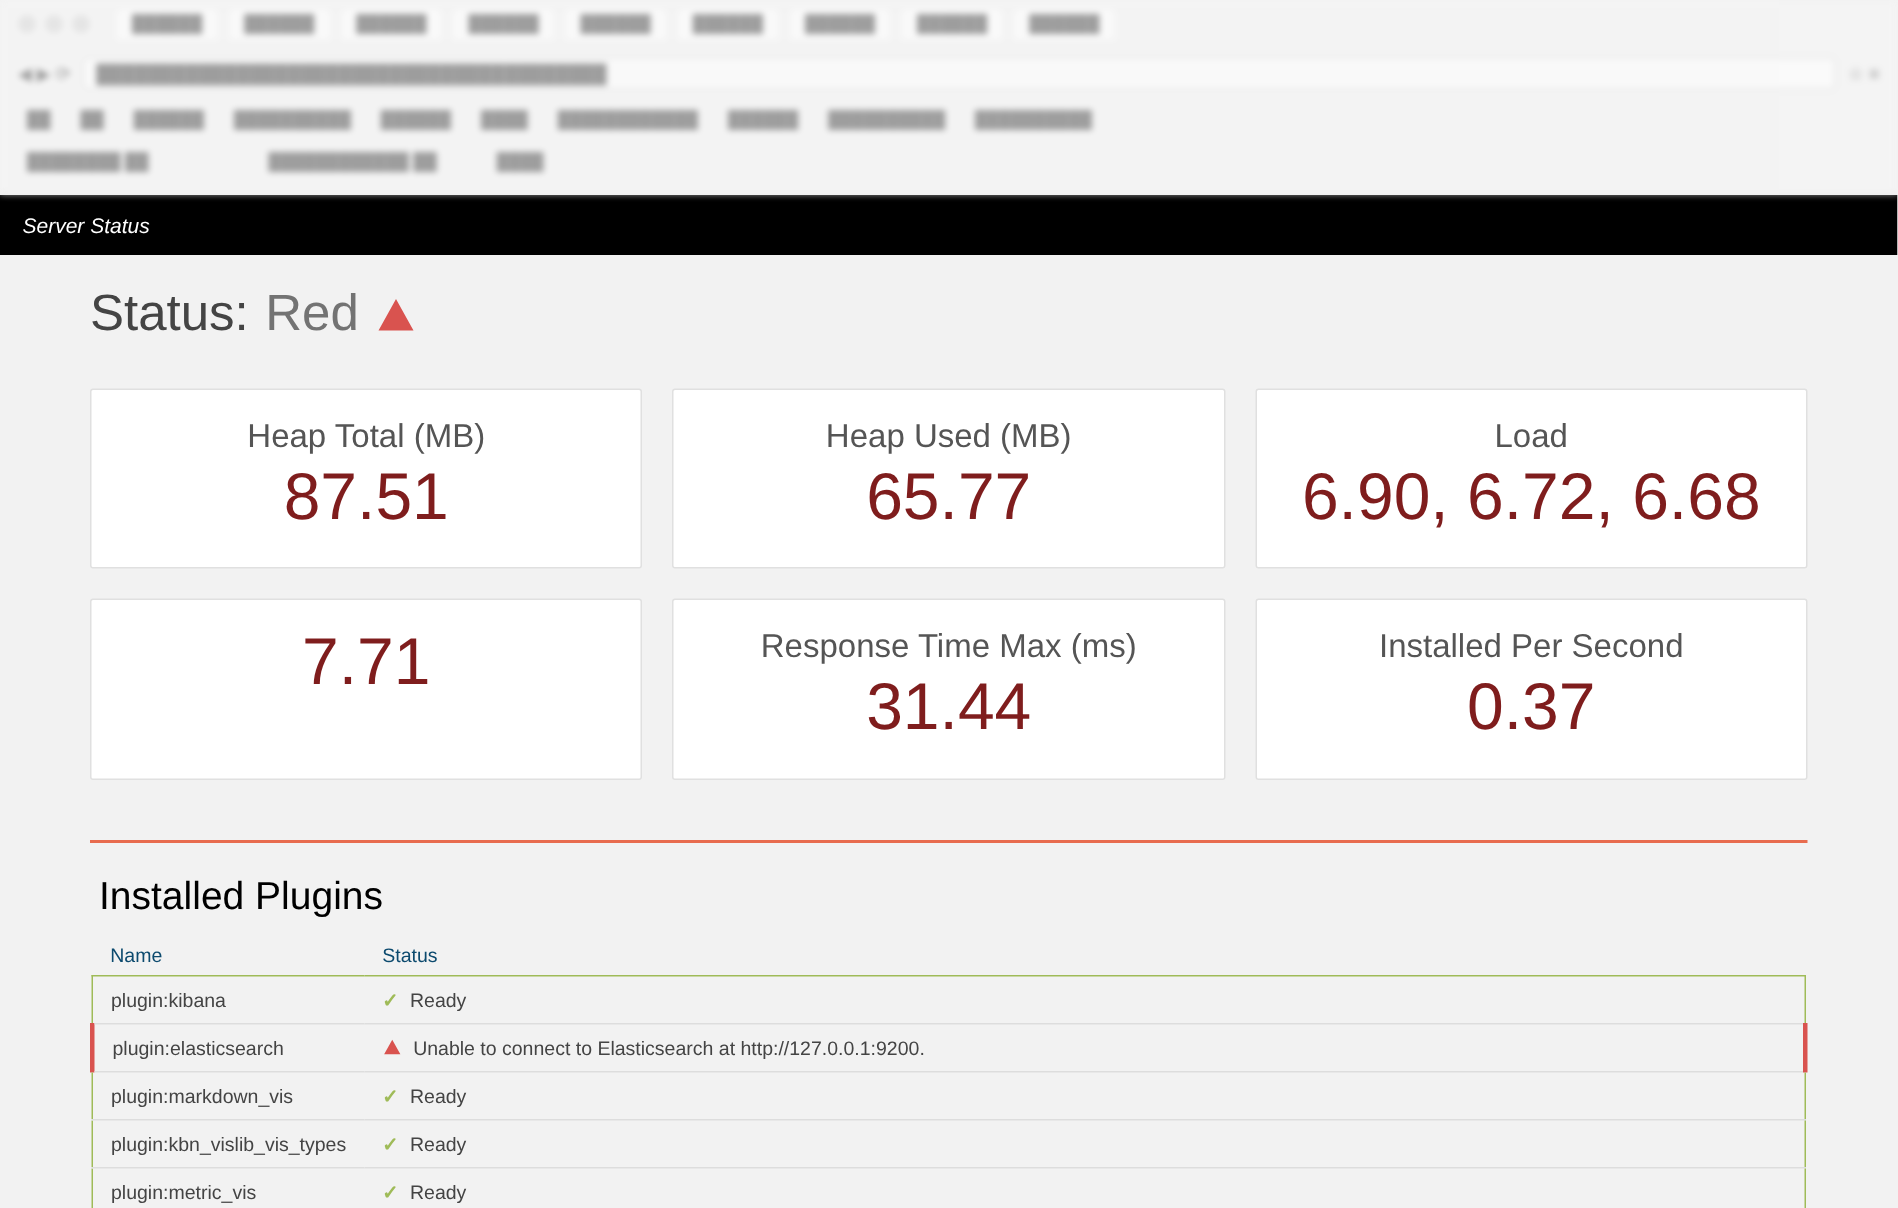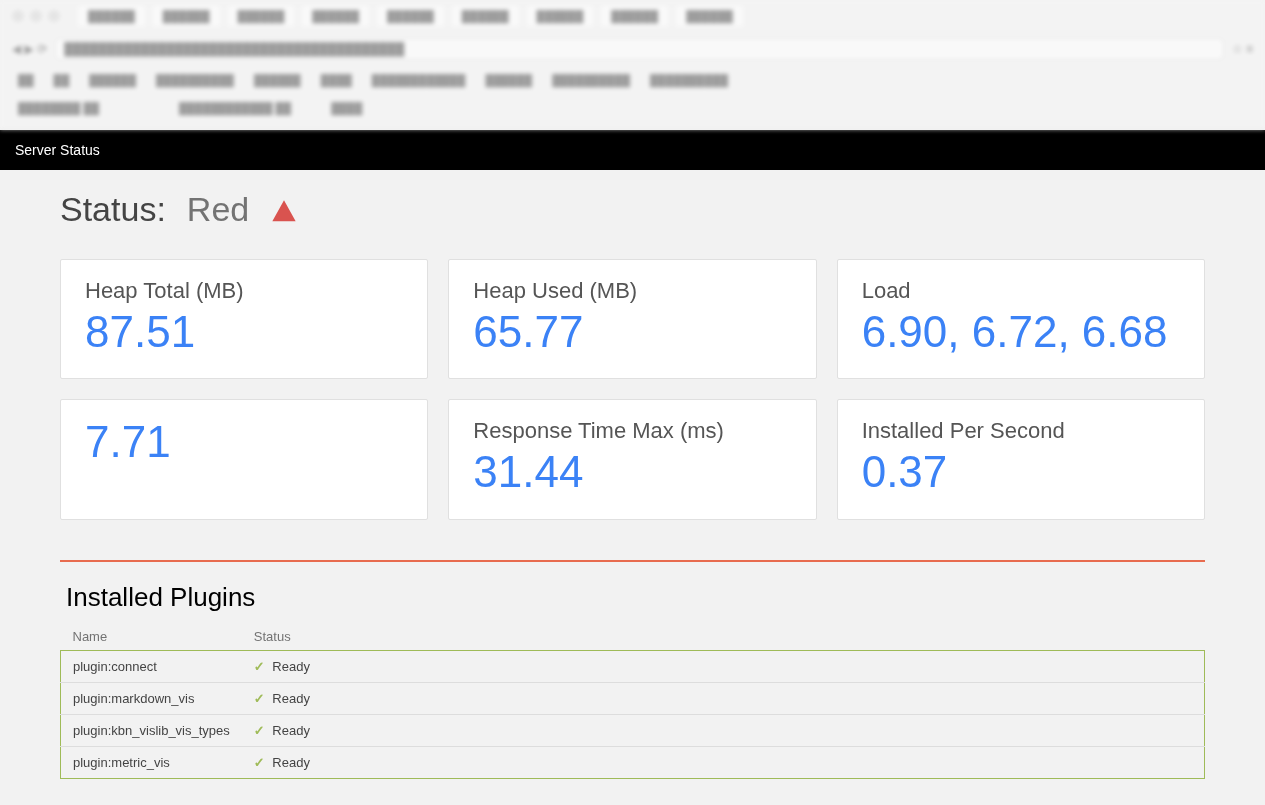--- a/index.html
+++ b/index.html
@@ -8,43 +8,43 @@
     
     .browser-chrome { background: #f5f5f5; border-bottom: 1px solid #ddd; filter: blur(2px); opacity: 0.6; height: 130px; }
     .browser-row { display: flex; align-items: center; padding: 6px 12px; gap: 8px; font-size: 12px; color: #666; }
     .traffic-lights { display: flex; gap: 6px; margin-right: 10px; }
     .traffic-light { width: 12px; height: 12px; border-radius: 50%; background: #ddd; }
     .tab { background: #fff; border-radius: 4px 4px 0 0; padding: 4px 10px; font-size: 11px; white-space: nowrap; }
     .addr-bar { flex: 1; background: #fff; border: 1px solid #ddd; border-radius: 4px; padding: 3px 8px; font-size: 12px; }
     .bookmark { font-size: 11px; padding: 2px 6px; }
     
     
-    .top-bar { background: #000; color: #fff; padding: 12px 15px; font-size: 14px; }
+    .top-bar { background: #000; color: #fff; padding: 12px 15px; font-size: 14px; font-style: italic; }
     
     
     .content { padding: 20px 60px 0 60px; }
     
-    .status-heading { font-size: 34px; font-weight: 300; color: #444; margin-bottom: 30px; display: flex; align-items: flex-start; gap: 21px; }
+    .status-heading { font-size: 34px; font-weight: 300; color: #444; margin-bottom: 30px; display: flex; align-items: flex-start; gap: 11px; }
     .status-heading .status-value { color: #737373; }
     .status-heading .warning-icon { color: #d9534f; }
     
     
     .metrics { display: grid; grid-template-columns: repeat(3, 1fr); gap: 20px; margin-bottom: 40px; }
-    .metric-card { background: #fff; border: 1px solid #e0e0e0; border-radius: 2px; padding: 18px 24px 22px 24px; text-align: left; }
+    .metric-card { background: #fff; border: 1px solid #e0e0e0; border-radius: 2px; padding: 18px 24px 22px 24px; text-align: center; }
     .metric-label { font-size: 22px; font-weight: 300; color: #555; margin-bottom: 4px; }
-    .metric-value { font-size: 44px; font-weight: 300; color: #3b82f6; line-height: 1.1; }
+    .metric-value { font-size: 44px; font-weight: 300; color: #7f1d1d; line-height: 1.1; }
     
     
     .divider { height: 2px; background: #e86c4f; margin-bottom: 20px; }
     
     
     .plugins-heading { font-size: 26px; font-weight: 400; color: #000000; margin-bottom: 10px; padding-left: 6px; }
     
     .plugins-table { width: 100%; border-collapse: collapse; }
-    .plugins-table th { text-align: left; font-weight: 400; font-size: 13px; color: #737373; padding: 6px 12px; }
+    .plugins-table th { text-align: left; font-weight: 400; font-size: 13px; color: #0c4a6e; padding: 6px 12px; }
     .plugins-table tbody { border: 1px solid #9fbb58; }
     .plugins-table tbody tr { border-top: 1px solid #ddd; }
     .plugins-table tbody tr:first-child { border-top: none; }
     .plugins-table td { padding: 8px 12px; font-size: 13px; color: #444; vertical-align: middle; }
     .plugins-table td.name-col { width: 180px; }
     .row-error { border-left: 3px solid #d9534f !important; border-right: 3px solid #d9534f !important; }
     
     .status-icon-ok { color: #9fbb58; display: inline-block; margin-right: 4px; font-weight: bold; }
     .status-icon-err { color: #d9534f; display: inline-block; margin-right: 4px; }
     
@@ -143,22 +143,28 @@
 
   <table class="plugins-table">
     <thead>
       <tr>
         <th>Name</th>
         <th>Status</th>
       </tr>
     </thead>
     <tbody id="plugins-tbody">
         <tr>
-          <td class="name-col">plugin:connect</td>
+          <td class="name-col">plugin:kibana</td>
           <td><span class="status-icon-ok">✓</span><span> Ready</span></td>
+        </tr>
+        <tr class="row-error">
+          <td class="name-col">plugin:elasticsearch</td>
+          <td><span class="status-icon-err"><svg class="warn-sm" viewBox="0 0 24 24">
+                <path fill="currentColor" d="M12 2 L22 20 L2 20 Z M11 8 h2 v6 h-2 Z M11 16 h2 v2 h-2 Z"></path>
+              </svg></span><span> Unable to connect to Elasticsearch at http://127.0.0.1:9200.</span></td>
         </tr>
         <tr>
           <td class="name-col">plugin:markdown_vis</td>
           <td><span class="status-icon-ok">✓</span><span> Ready</span></td>
         </tr>
         <tr>
           <td class="name-col">plugin:kbn_vislib_vis_types</td>
           <td><span class="status-icon-ok">✓</span><span> Ready</span></td>
         </tr>
         <tr>

